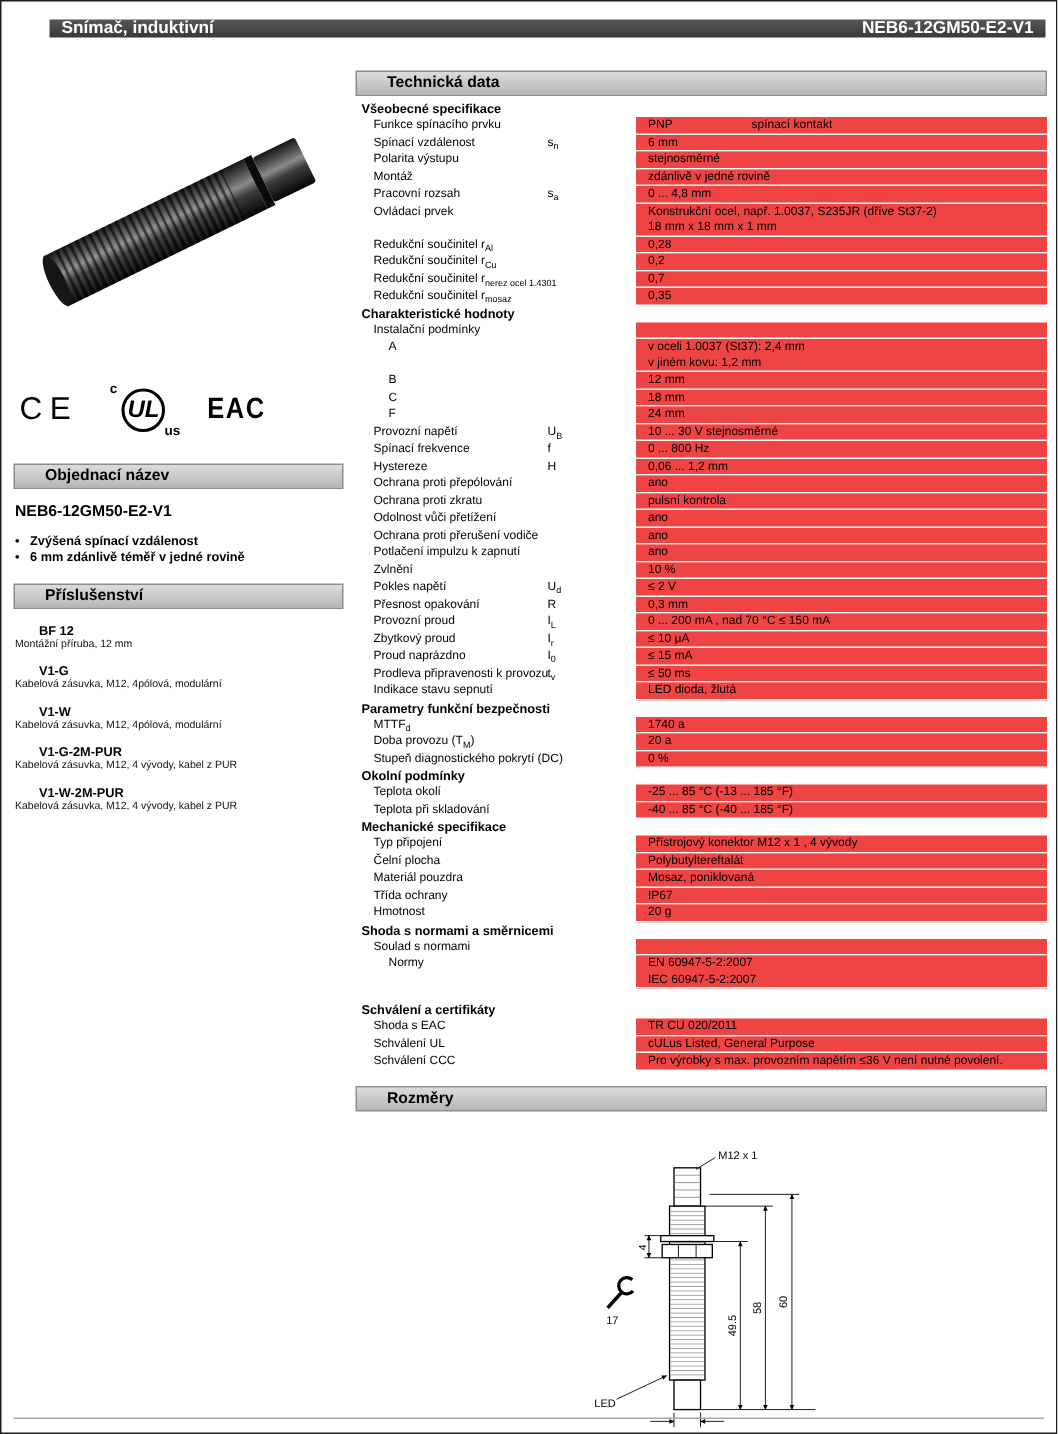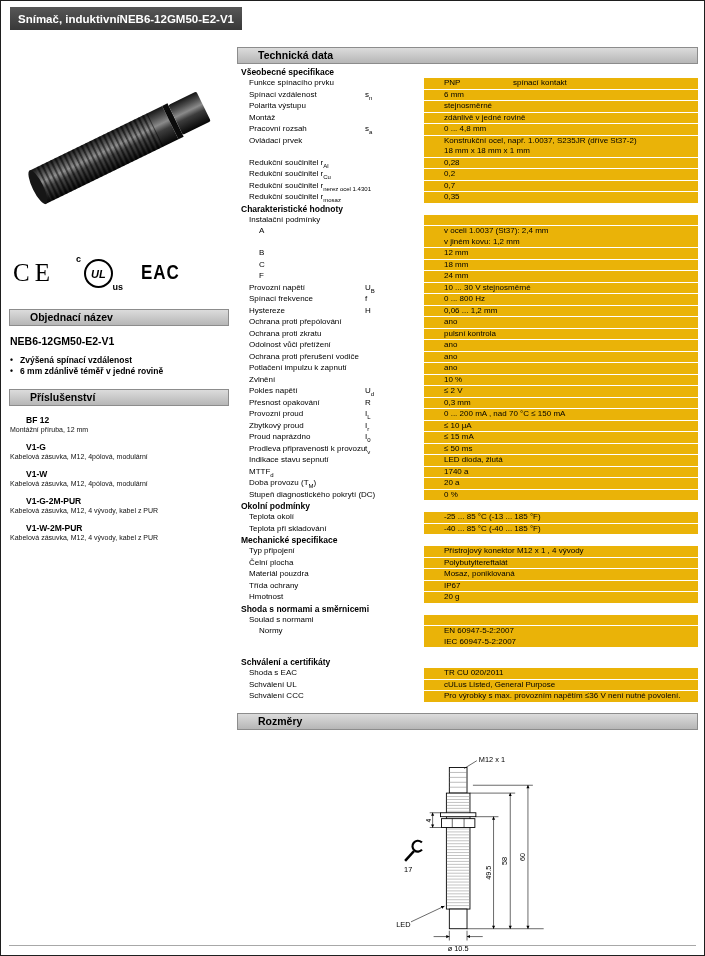--- a/index.html
+++ b/index.html
@@ -1,39 +1,39 @@
 <!DOCTYPE html>
 <html><head>
 <meta charset="utf-8">
 <style>
   html,body{margin:0;padding:0;}
   body{width:705px;height:956px;position:relative;background:#fff;color:#000;
        font-family:"Liberation Sans",sans-serif;}
   .page{position:absolute;inset:0;border:1px solid #1e1e1e;background:#fff;box-sizing:border-box;}
 
   
-  .topbar{position:absolute;left:7px;top:6px;right:7px;height:23px;display:flex;align-items:flex-start;flex-direction:column;}
+  .topbar{position:absolute;left:7px;top:6px;right:7px;height:23px;display:flex;align-items:center;}
   .logo-square{width:23px;background:#2aa8a0;}
   .bar-body{flex:1;margin-left:2px;background:linear-gradient(#575757,#383838);display:flex;
             align-items:center;justify-content:space-between;color:#fff;font-weight:bold;
             font-size:11.5px;padding:0 8px;}
 
   
   .bar{background:linear-gradient(#dcdcdc,#b6b6b6);border:1px solid #8c8c8c;font-weight:bold;
        font-size:10.5px;height:15px;line-height:15px;padding-left:20px;}
 
   
   .left-col{position:absolute;left:8px;top:46px;width:220px;}
   .photo{display:block;}
   .marks{display:flex;align-items:center;gap:22px;margin:4px 0 14px 4px;height:44px;}
-  .ce{font-size:25px;letter-spacing:5px;font-family:Liberation Serif, serif;}
+  .ce{font-size:21px;letter-spacing:5px;font-family:Liberation Sans, sans-serif;}
   .ulwrap{position:relative;width:42px;height:34px;display:inline-block;}
   .ulcircle{position:absolute;left:7px;top:3px;width:25px;height:25px;border:2.5px solid #000;
             border-radius:50%;display:flex;align-items:center;justify-content:center;}
-  .ultext{font-weight:bold;font-size:11px;font-style:italic;}
+  .ultext{font-weight:bold;font-size:16px;font-style:italic;}
   .ulc{position:absolute;left:-1px;top:-2px;font-size:9px;font-weight:bold;}
   .ulus{position:absolute;right:-4px;bottom:-2px;font-size:9px;font-weight:bold;padding-left:24px;}
   .eac{font-size:17px;font-weight:bold;letter-spacing:1px;display:inline-block;transform:scaleY(1.15);}
   .order-code{font-weight:bold;font-size:10.5px;margin:9px 0 8px 1px;}
   .bullet{display:flex;font-weight:bold;font-size:8.5px;line-height:11px;margin-left:1px;}
   .dot{width:10px;}
   .mt{margin-top:12px;}
   #accessories{margin-top:9px;}
   .acc{margin:0 0 8px 1px;}
   .acc-name{font-weight:bold;font-size:8.5px;line-height:10px;padding-left:16px;}
@@ -41,21 +41,21 @@
 
   
   .right-col{position:absolute;left:236px;top:46px;width:461px;}
   #tech-rows{margin-top:3px;}
   .tsec{font-weight:bold;font-size:8.5px;height:11px;line-height:11px;padding-left:4px;}
   .tgap{height:9px;}
   .trow{position:relative;font-size:8px;}
   .tl{position:absolute;left:12px;top:0;line-height:10.5px;white-space:nowrap;}
   .tl.ind{left:22px;}
   .ts{position:absolute;left:128px;top:0;line-height:10.5px;}
-  .tv{margin-left:187px;background:#eab308;border-bottom:1px solid #fff;padding-left:20px;min-height:10.5px;}
+  .tv{margin-left:187px;background:#ef4444;border-bottom:1px solid #fff;padding-left:8px;min-height:10.5px;}
   .tvl{height:10.5px;line-height:10.5px;white-space:nowrap;position:relative;}
   .tv2{position:absolute;left:69px;top:0;}
   sub{font-size:6px;}
 
   .dim-bar{margin-top:10px;}
   .dim-area{display:flex;justify-content:center;padding-top:12px;}
   .footer-rule{position:absolute;left:8px;right:8px;bottom:9px;border-top:1px solid #a8a8a8;}
   svg text{font-family:"Liberation Sans",sans-serif;}
 </style>
 </head>
@@ -363,20 +363,21 @@
             <div class="tvl"><span>≤ 50 ms</span></div>
           </div>
         </div>
         <div class="trow">
           <div class="tl"><span>Indikace stavu sepnutí</span></div>
           <div class="ts"></div>
           <div class="tv">
             <div class="tvl"><span>LED dioda, žlutá</span></div>
           </div>
         </div>
+        <div class="tsec"><span>Parametry funkční bezpečnosti</span></div>
         <div class="trow">
           <div class="tl"><span>MTTF</span><sub>d</sub></div>
           <div class="ts"></div>
           <div class="tv">
             <div class="tvl"><span>1740 a</span></div>
           </div>
         </div>
         <div class="trow">
           <div class="tl"><span>Doba provozu (T</span><sub>M</sub><span>)</span></div>
           <div class="ts"></div>

